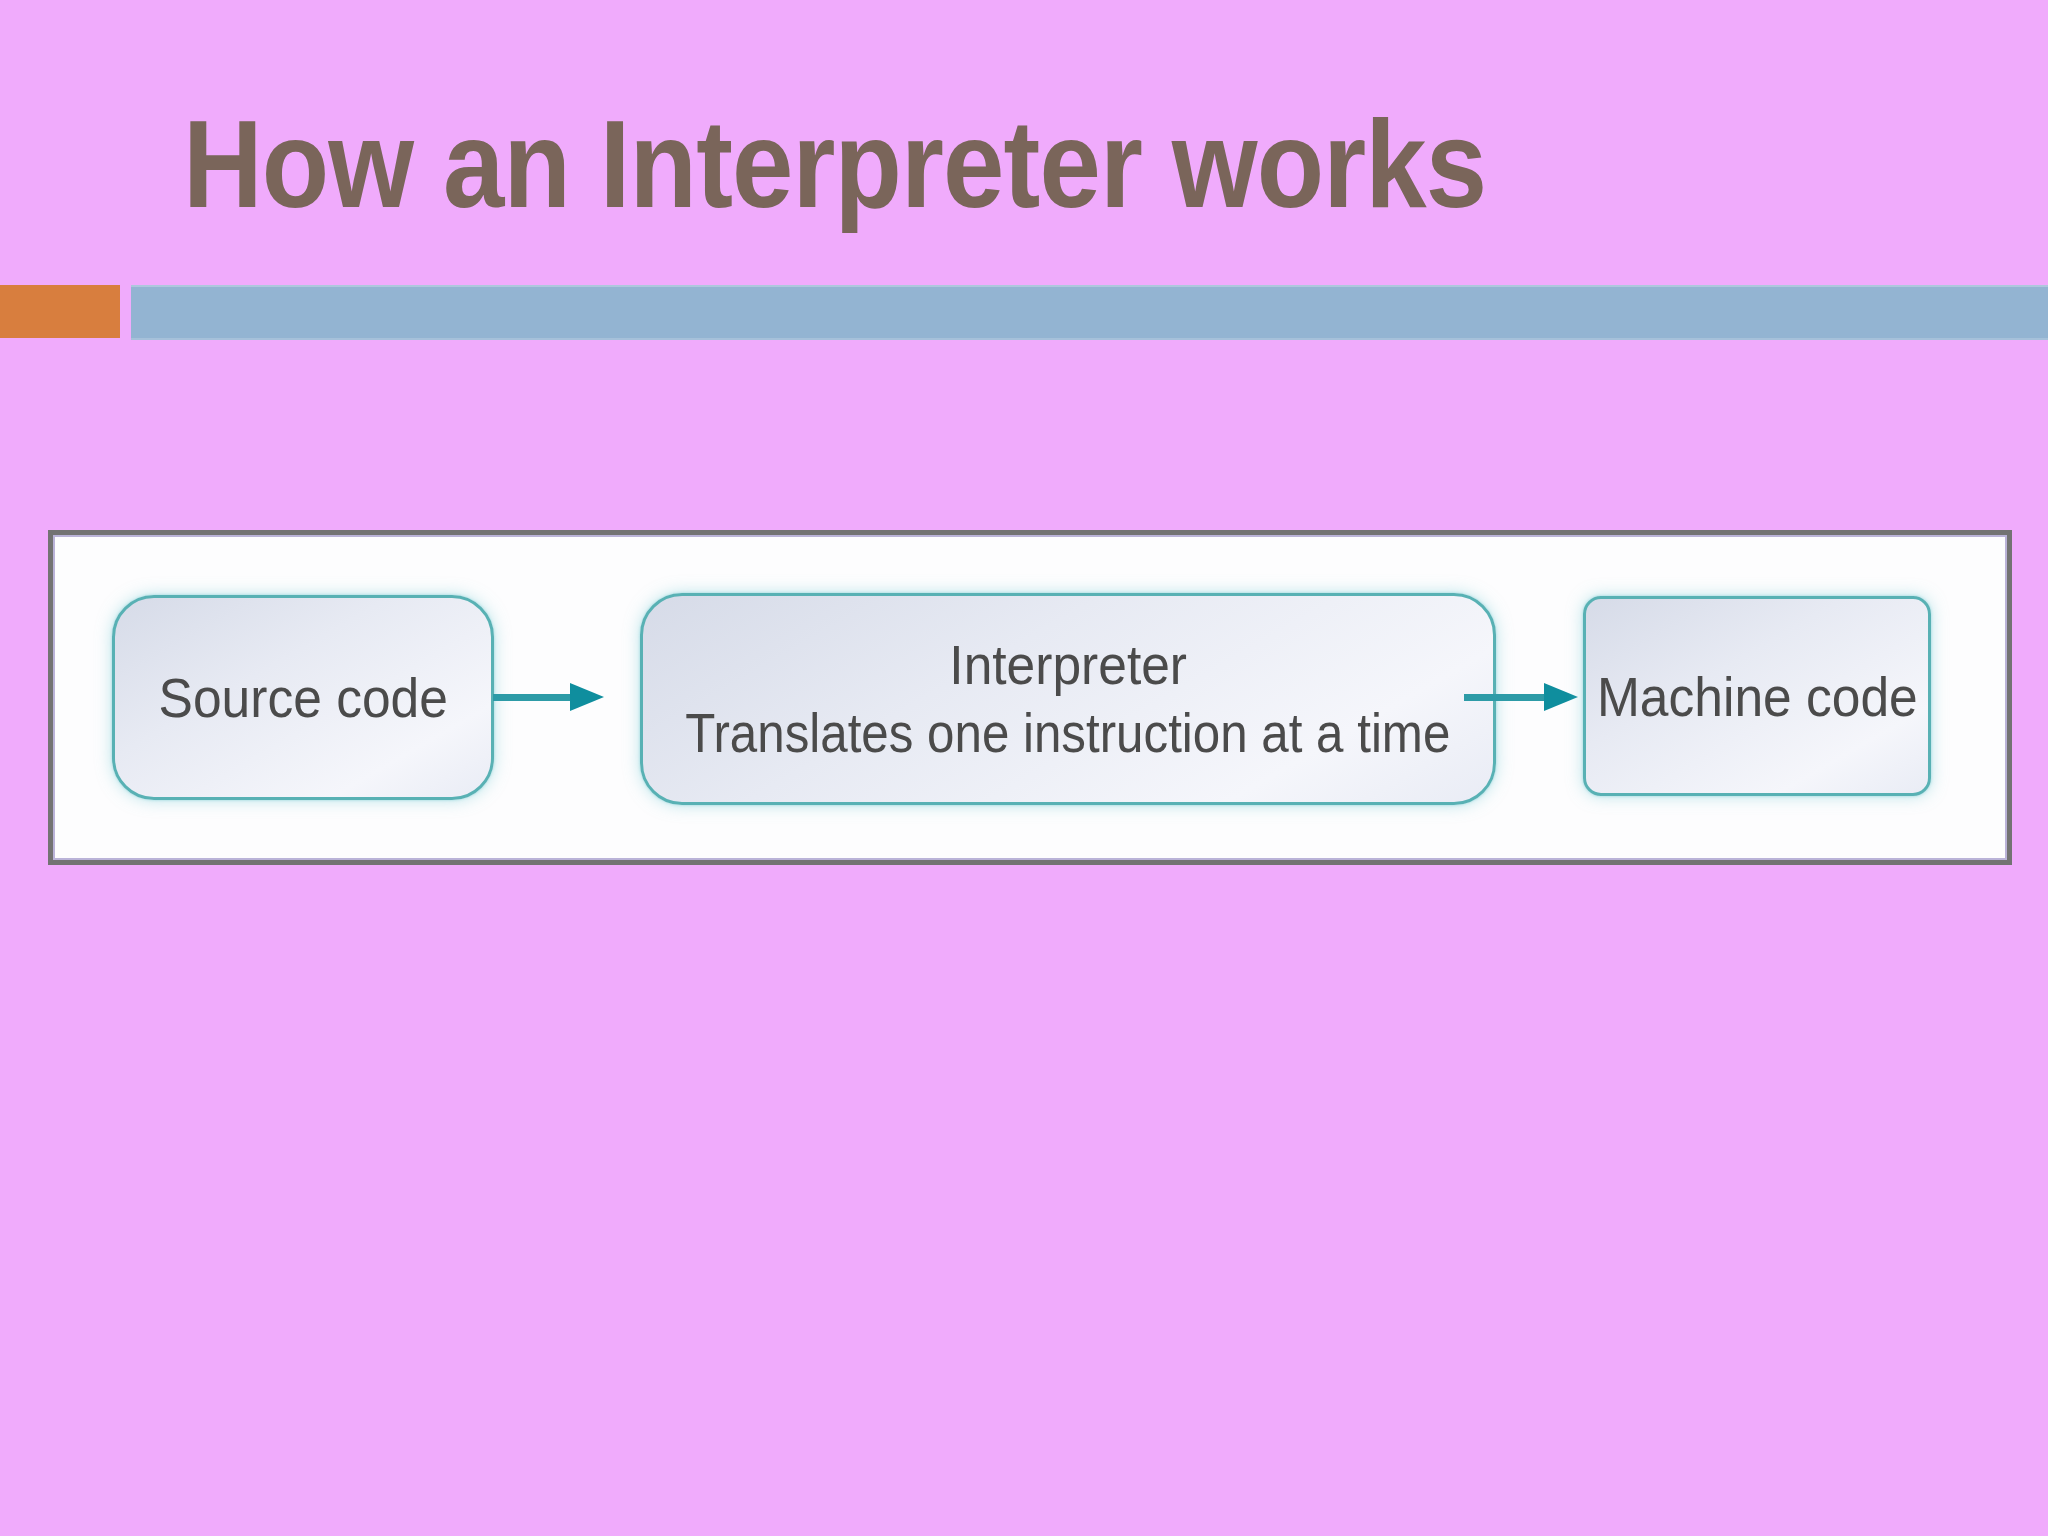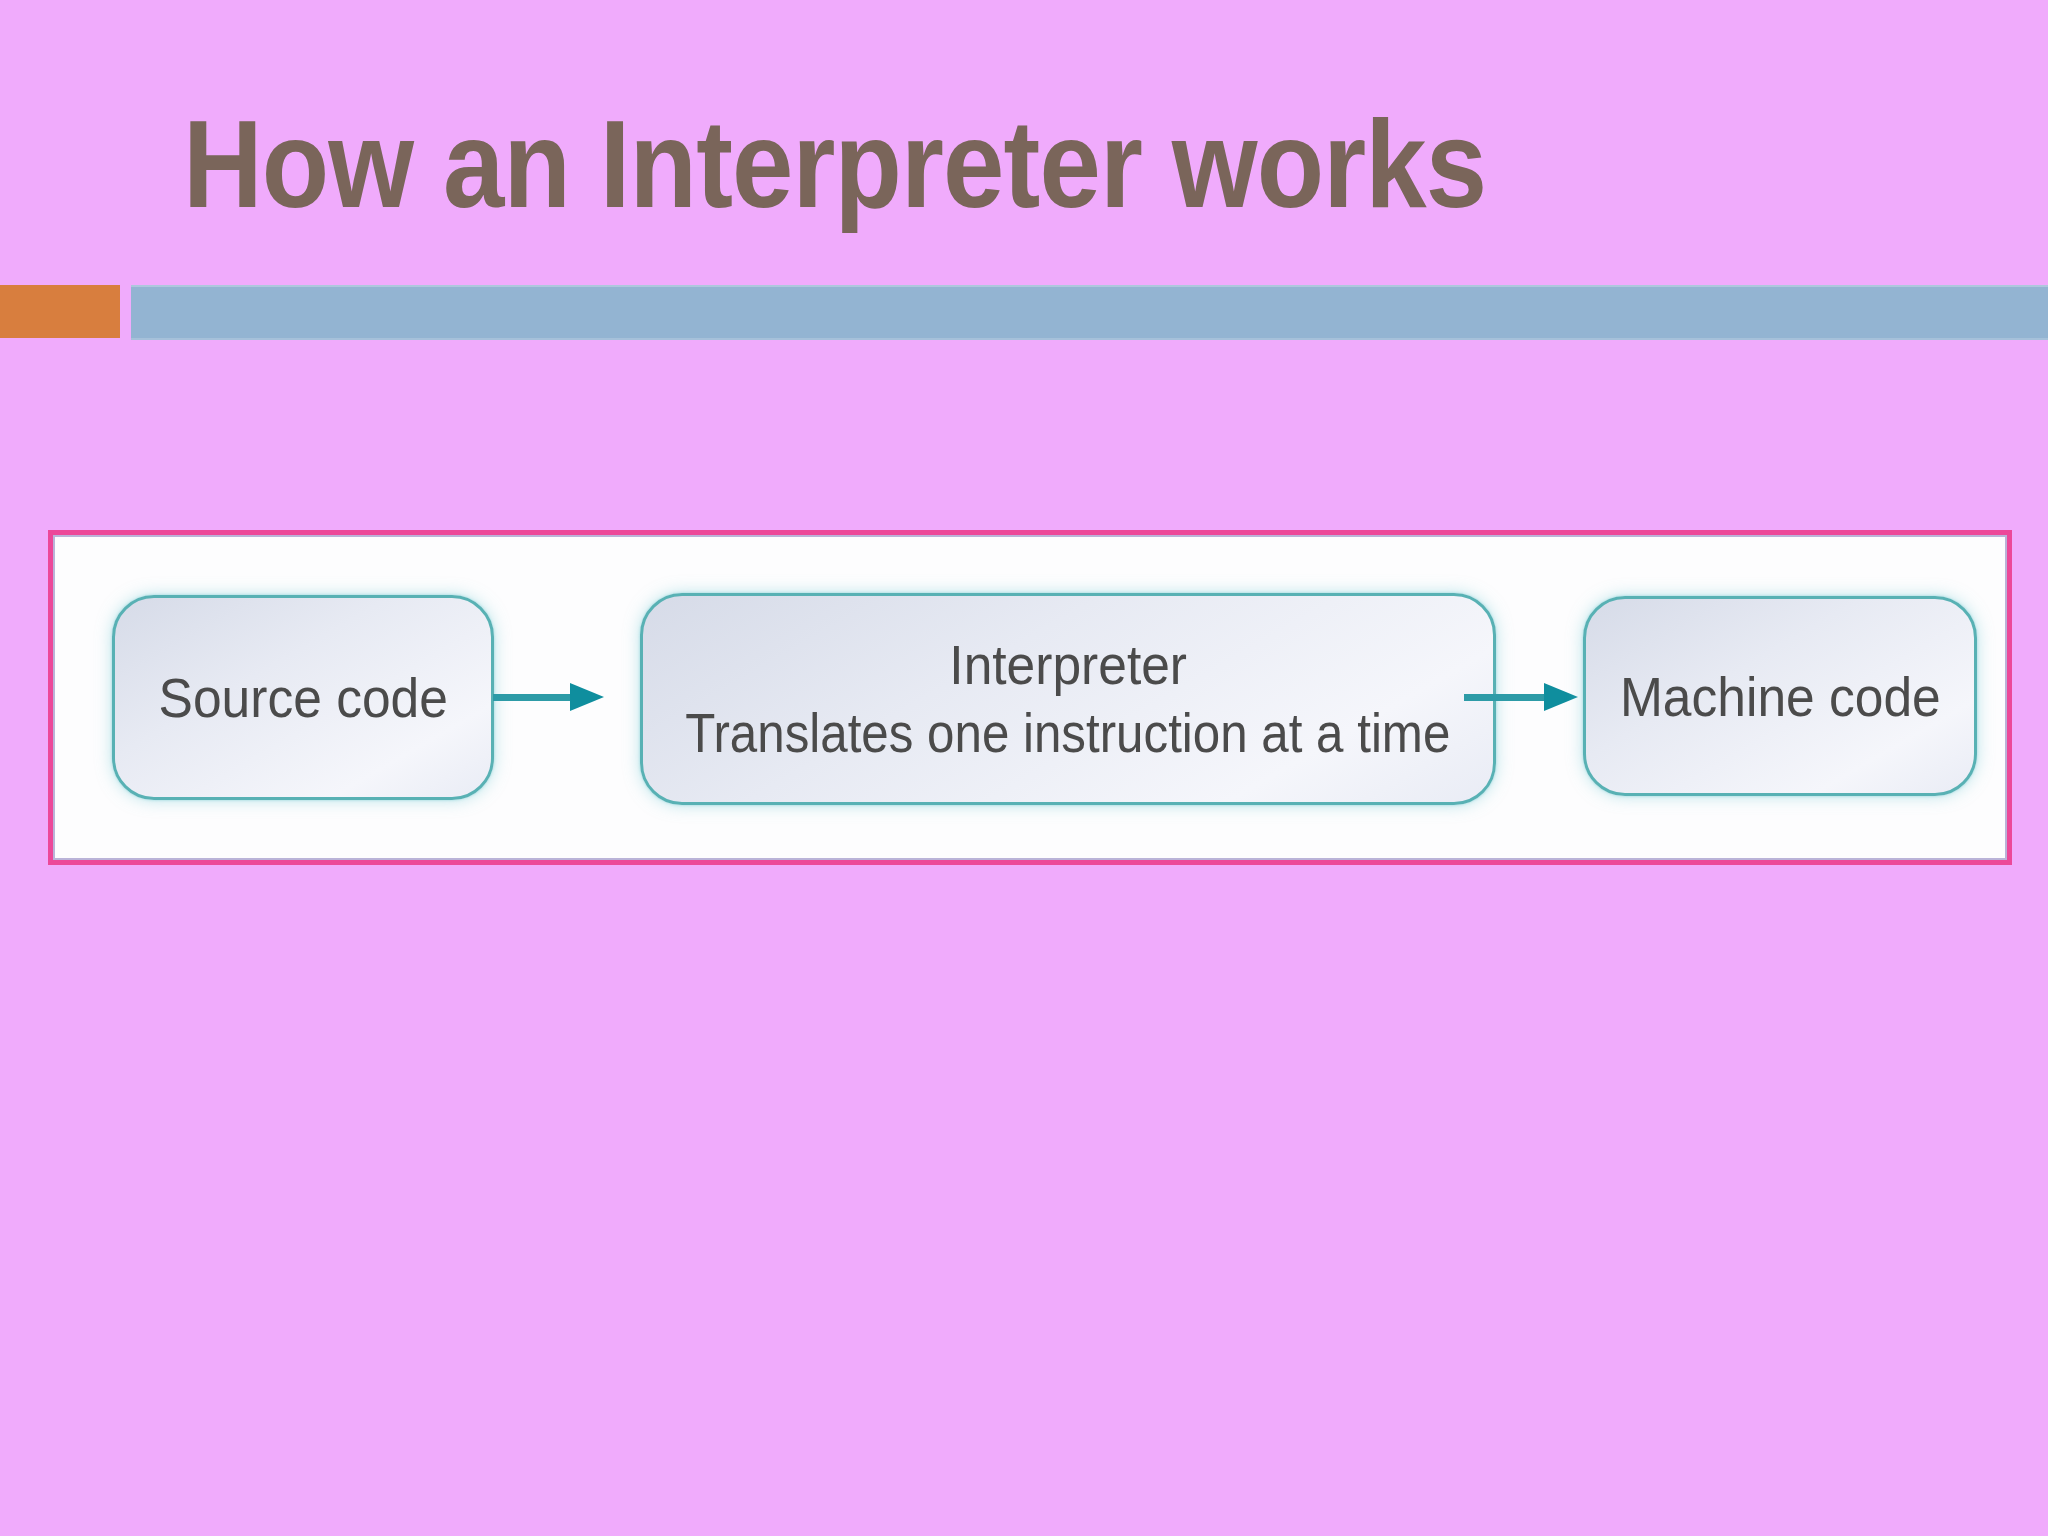--- a/index.html
+++ b/index.html
@@ -18,37 +18,37 @@
     position:absolute;left:0;top:285px;width:120px;height:53px;
     background:#d87e3e;
   }
   .accent-blue{
     position:absolute;left:131px;top:285px;width:1917px;height:55px;
     background:#93b4d2;
     box-shadow:inset 0 2px 0 rgba(255,255,255,0.25), inset 0 -2px 0 rgba(255,255,255,0.18);
   }
   .frame{
     position:absolute;left:48px;top:530px;width:1964px;height:335px;
-    box-sizing:border-box;border:5px solid #ec4899;background:#fdfdfe;
+    box-sizing:border-box;border:5px solid #737373;background:#fdfdfe;
     box-shadow:inset 0 0 0 2px #bab3d8;
   }
   .node{
     position:absolute;box-sizing:border-box;
     border:3px solid #58b1b4;border-radius:42px;
     background:linear-gradient(150deg,#d6dbe8 0%,#e7eaf3 38%,#f5f6fb 78%,#e9ecf5 100%);
     box-shadow:0 0 16px rgba(120,205,214,0.50),0 0 3px rgba(120,205,214,0.65);
     display:flex;flex-direction:column;align-items:center;justify-content:center;
     color:#4b4b4b;font-size:56px;font-weight:500;
   }
   .node .label{transform:scaleX(0.92);white-space:nowrap;display:block;}
   .node .sublabel{transform:scaleX(0.88);white-space:nowrap;display:block;}
   .node-source{left:59px;top:60px;width:382px;height:205px;}
   .node-interpreter{left:587px;top:58px;width:856px;height:212px;}
   .node-interpreter .line{line-height:68px;}
-  .node-machine{left:1530px;top:61px;width:394px;height:200px;}
+  .node-machine{left:1530px;top:61px;width:348px;height:200px;border-radius:18px;}
   .arrow{position:absolute;display:flex;align-items:center;height:30px;}
   .arrow .shaft{flex:1;height:7px;background:#2d9ba7;}
   .arrow .head{
     width:0;height:0;flex:none;
     border-top:14px solid transparent;border-bottom:14px solid transparent;
     border-left:34px solid #0f8e9e;
   }
   .arrow1{left:440px;top:147px;width:111px;}
   .arrow2{left:1411px;top:147px;width:114px;}
 </style>

